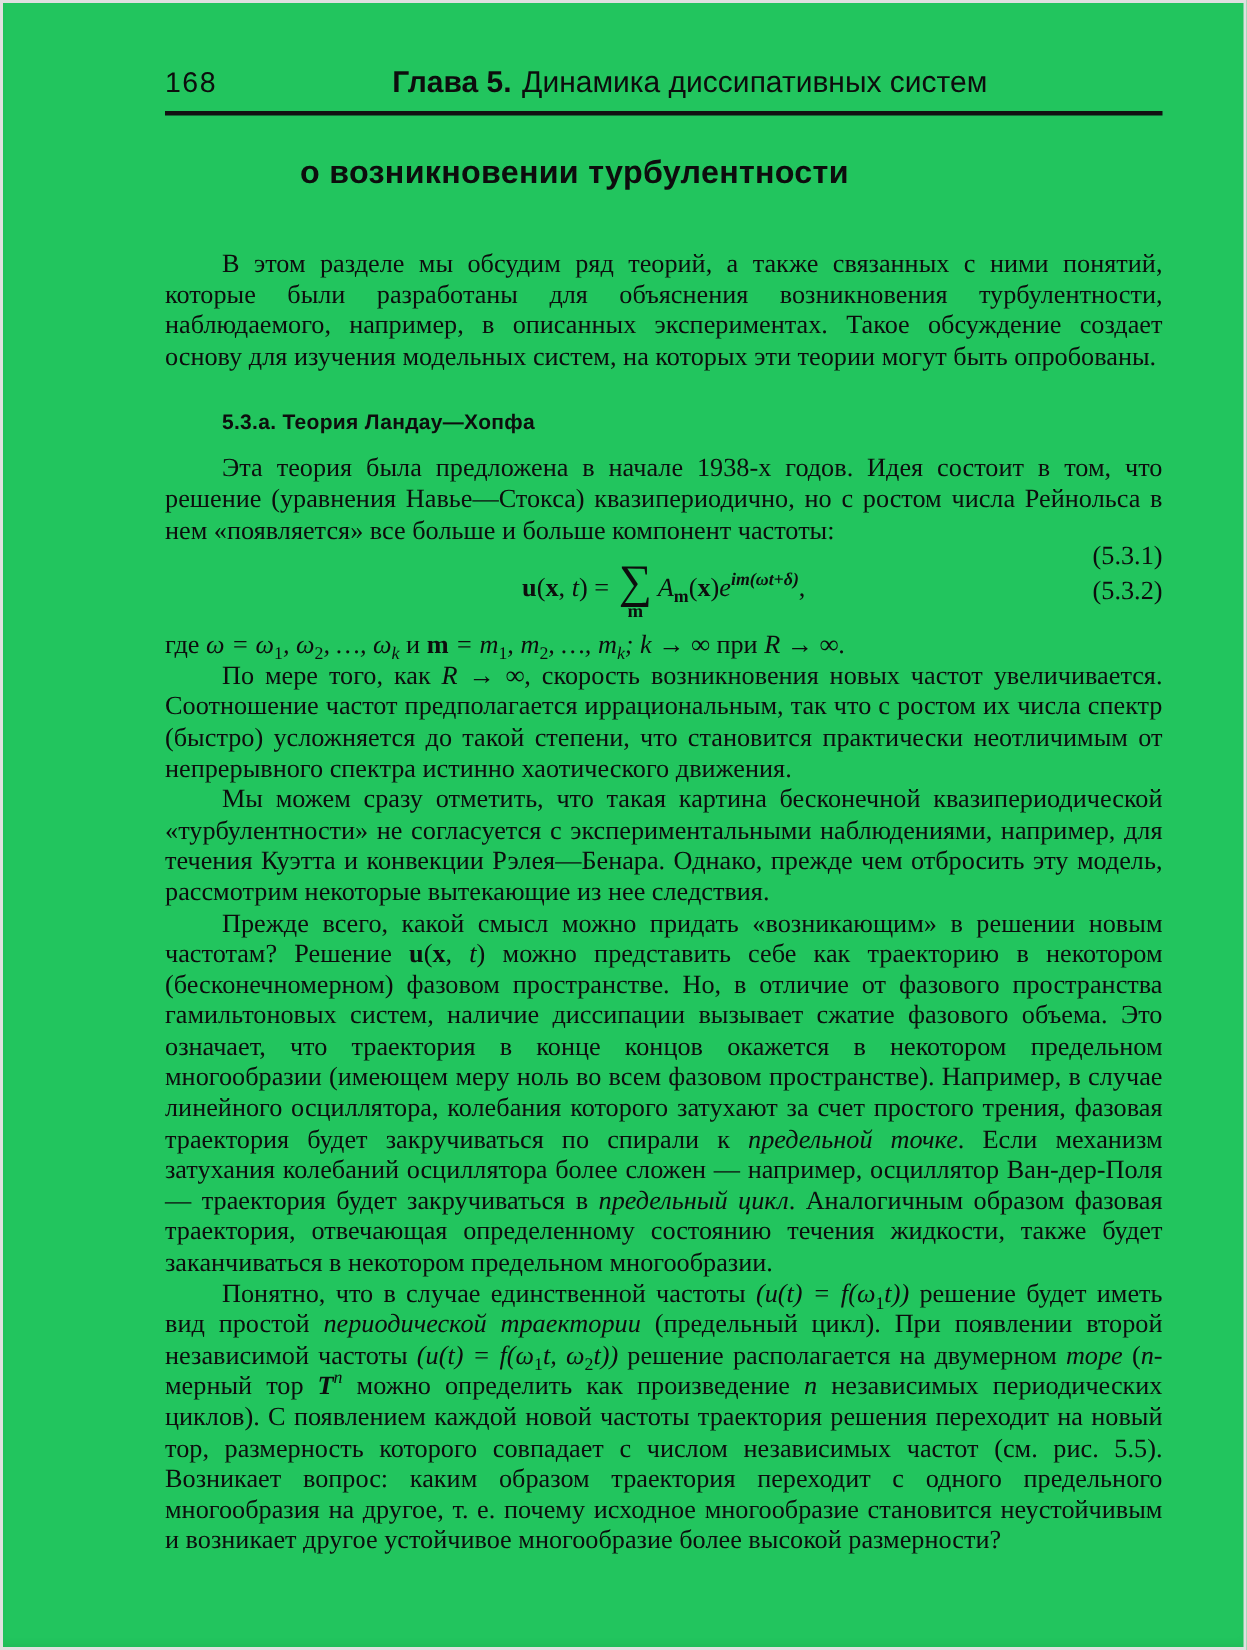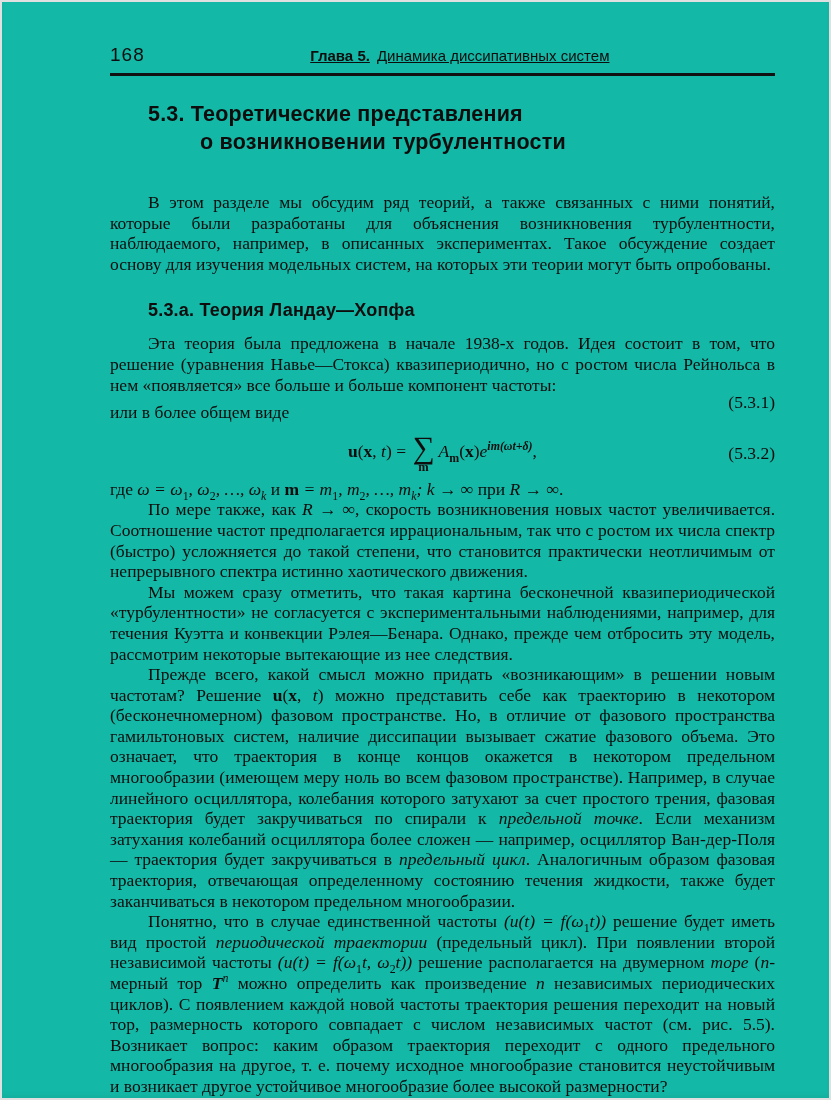--- a/index.html
+++ b/index.html
@@ -2,53 +2,53 @@
 <html lang="ru"><head>
 <meta charset="utf-8">
 <style>
   html, body { margin: 0; padding: 0; background: #f2f2f2; }
   .sheet {
     position: relative;
     width: 831px;
     height: 1100px;
     box-sizing: border-box;
     margin: 0 auto;
-    background: #14b8a6;
+    background: #22c55e;
     box-shadow: inset 0 0 0 2px #e0e0e0, inset 0 -4px 6px rgba(0,0,0,0.06);
     padding: 44px 56px 0 110px;
     overflow: hidden;
     color: #0d0d0d;
     font-family: "Liberation Serif", serif;
   }
   
   header {
     display: flex;
     align-items: baseline;
     border-bottom: 3px solid #111;
     padding-bottom: 7px;
     font-family: "Liberation Sans", sans-serif;
   }
   .pageno { font-size: 19px; letter-spacing: 1px; }
-  .runhead { flex: 1; text-align: center; font-size: 15px; white-space: nowrap; text-decoration: underline; }
+  .runhead { flex: 1; text-align: center; font-size: 20px; white-space: nowrap; }
   .rh-chap { font-weight: 700; margin-right: 7px; }
   
   h1 {
     font-family: "Liberation Sans", sans-serif;
     font-weight: 700;
     font-size: 21.5px;
     line-height: 28px;
     margin: 24px 0 0 38px;
     letter-spacing: 0.2px;
   }
   .h1-line { display: block; }
   .h1-line2 { padding-left: 52px; }
   h2 {
     font-family: "Liberation Sans", sans-serif;
     font-weight: 700;
-    font-size: 18px;
+    font-size: 14px;
     margin: 26px 0 12px 38px;
     letter-spacing: 0.2px;
   }
   
   p.body {
     font-size: 17.5px;
     line-height: 20.6px;
     text-align: justify;
     margin: 0;
   }
@@ -93,49 +93,47 @@
 <div class="sheet">
 
   <header>
     <span class="pageno">168</span>
     <span class="runhead">
       <span class="rh-chap">Глава 5.</span><span class="rh-title">Динамика диссипативных систем</span>
     </span>
   </header>
 
   <h1>
-    <span class="h1-line">5.3. Теоретические представления</span>
     <span class="h1-line h1-line2">о возникновении турбулентности</span>
   </h1>
 
   <p class="body ind"><span>В этом разделе мы обсудим ряд теорий, а также связанных с ними понятий, которые были разработаны для объяснения возникновения турбулентности, наблюдаемого, например, в описанных экспериментах. Такое обсуждение создает основу для изучения модельных систем, на которых эти теории могут быть опробованы.</span></p>
 
   <h2>5.3.a. Теория Ландау—Хопфа</h2>
 
   <p class="body ind"><span>Эта теория была предложена в начале 1938-х годов. Идея состоит в том, что решение (уравнения Навье—Стокса) квазипериодично, но с ростом числа Рейнольса в нем «появляется» все больше и больше компонент частоты:</span></p>
 
   <div class="eqrow">
     <span class="eqnum">(5.3.1)</span>
   </div>
 
-  <p class="body">или в более общем виде</p>
 
   <div class="eqrow eq2">
     <span class="eqbody">
       <span><span class="bd">u</span><span>(</span><span class="bd">x</span><span>, </span><span class="m">t</span><span>) = </span></span><span class="bigsum">
           <span class="sigma">∑</span>
           <span class="sigsub">m</span>
         </span><span><span class="m">A</span><span class="sub bd">m</span><span>(</span><span class="bd">x</span><span>)</span><span class="m">e</span><span class="sup bi">im(ωt+δ)</span><span>,</span></span>
     </span>
     <span class="eqnum">(5.3.2)</span>
   </div>
 
   <p class="body"><span>где </span><span class="m">ω = ω</span><span class="sub">1</span><span class="m">, ω</span><span class="sub">2</span><span class="m">, …, ω</span><span class="sub m">k</span><span> и </span><span class="bd">m</span><span class="m"> = m</span><span class="sub">1</span><span class="m">, m</span><span class="sub">2</span><span class="m">, …, m</span><span class="sub m">k</span><span class="m">; k → ∞</span><span> при </span><span class="m">R → ∞</span><span>.</span></p>
 
-  <p class="body ind"><span>По мере также, как </span><span class="m">R → ∞</span><span>, скорость возникновения новых частот увеличивается. Соотношение частот предполагается иррациональным, так что с ростом их числа спектр (быстро) усложняется до такой степени, что становится практически неотличимым от непрерывного спектра истинно хаотического движения.</span></p>
+  <p class="body ind"><span>По мере того, как </span><span class="m">R → ∞</span><span>, скорость возникновения новых частот увеличивается. Соотношение частот предполагается иррациональным, так что с ростом их числа спектр (быстро) усложняется до такой степени, что становится практически неотличимым от непрерывного спектра истинно хаотического движения.</span></p>
 
   <p class="body ind"><span>Мы можем сразу отметить, что такая картина бесконечной квазипериодической «турбулентности» не согласуется с экспериментальными наблюдениями, например, для течения Куэтта и конвекции Рэлея—Бенара. Однако, прежде чем отбросить эту модель, рассмотрим некоторые вытекающие из нее следствия.</span></p>
 
   <p class="body ind"><span>Прежде всего, какой смысл можно придать «возникающим» в решении новым частотам? Решение </span><span class="bd">u</span><span>(</span><span class="bd">x</span><span>, </span><span class="m">t</span><span>)</span><span> можно представить себе как траекторию в некотором (бесконечномерном) фазовом пространстве. Но, в отличие от фазового пространства гамильтоновых систем, наличие диссипации вызывает сжатие фазового объема. Это означает, что траектория в конце концов окажется в некотором предельном многообразии (имеющем меру ноль во всем фазовом пространстве). Например, в случае линейного осциллятора, колебания которого затухают за счет простого трения, фазовая траектория будет закручиваться по спирали к </span><span class="it">предельной точке</span><span>. Если механизм затухания колебаний осциллятора более сложен — например, осциллятор Ван-дер-Поля — траектория будет закручиваться в </span><span class="it">предельный цикл</span><span>. Аналогичным образом фазовая траектория, отвечающая определенному состоянию течения жидкости, также будет заканчиваться в некотором предельном многообразии.</span></p>
 
   <p class="body ind"><span>Понятно, что в случае единственной частоты </span><span class="m">(u(t) = f(ω</span><span class="sub">1</span><span class="m">t))</span><span> решение будет иметь вид простой </span><span class="it">периодической траектории</span><span> (предельный цикл). При появлении второй независимой частоты </span><span class="m">(u(t) = f(ω</span><span class="sub">1</span><span class="m">t, ω</span><span class="sub">2</span><span class="m">t))</span><span> решение располагается на двумерном </span><span class="it">торе</span><span> (</span><span class="m">n</span><span>-мерный тор </span><span class="bi">T</span><span class="sup m">n</span><span> можно определить как произведение </span><span class="m">n</span><span> независимых периодических циклов). С появлением каждой новой частоты траектория решения переходит на новый тор, размерность которого совпадает с числом независимых частот (см. рис. 5.5). Возникает вопрос: каким образом траектория переходит с одного предельного многообразия на другое, т. е. почему исходное многообразие становится неустойчивым и возникает другое устойчивое многообразие более высокой размерности?</span></p>
 
 </div>
 
 </body></html>

